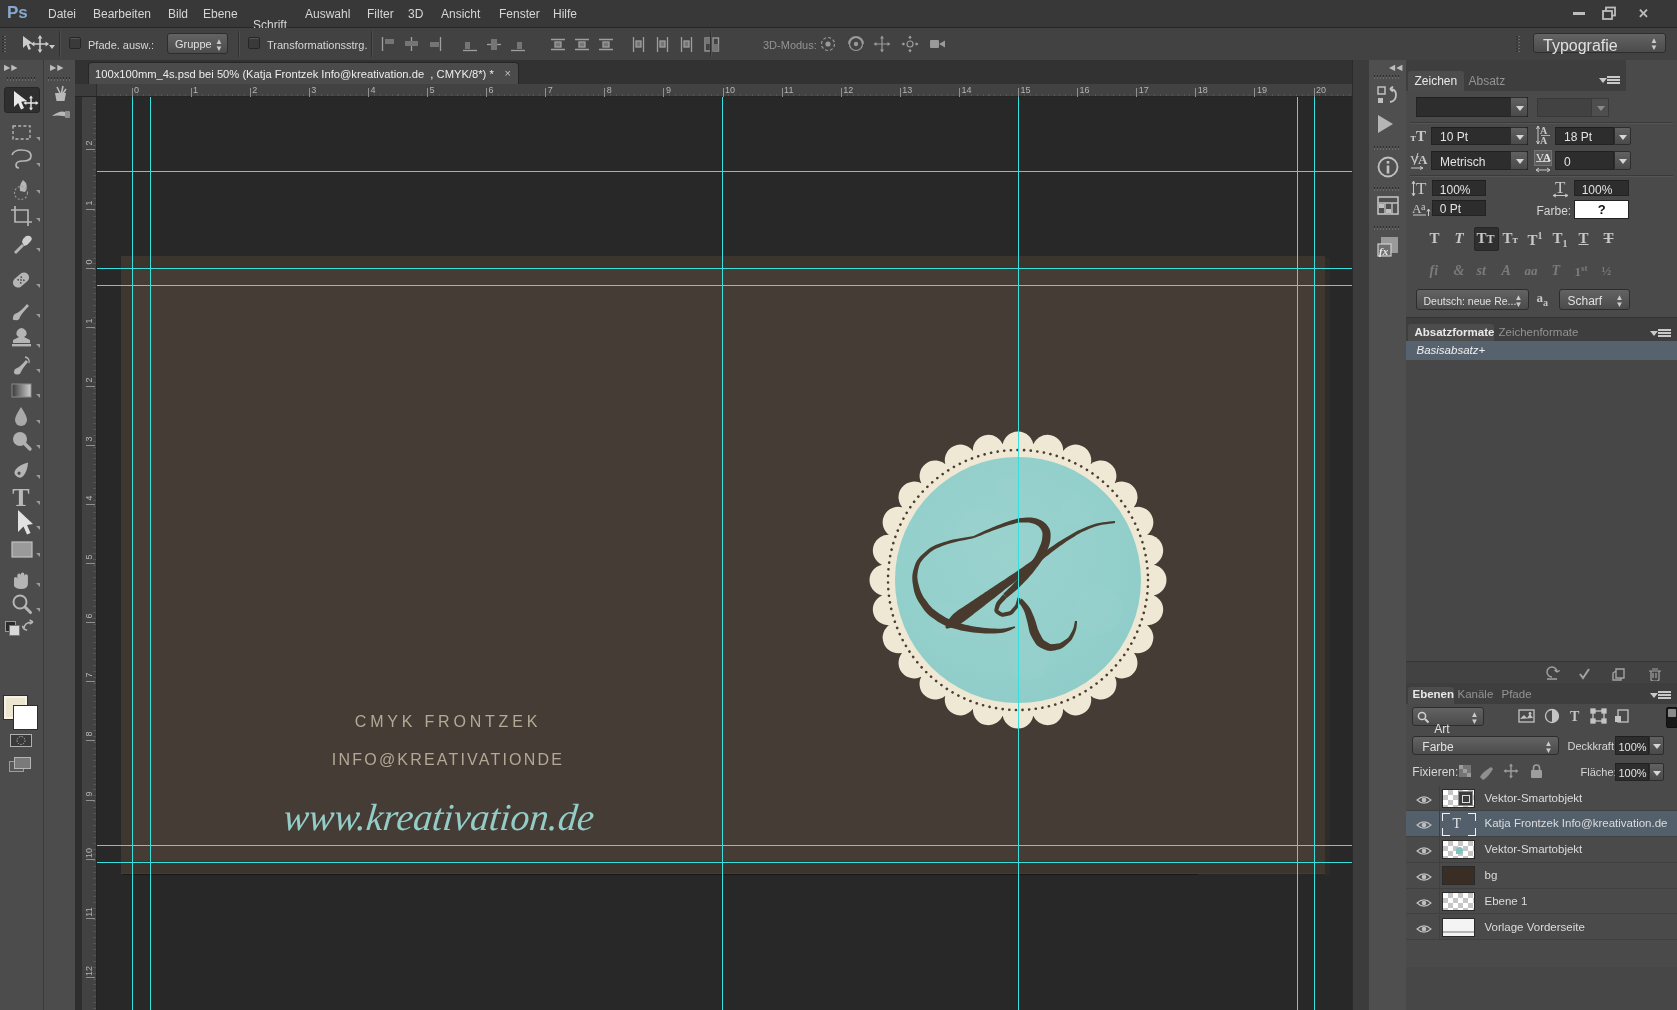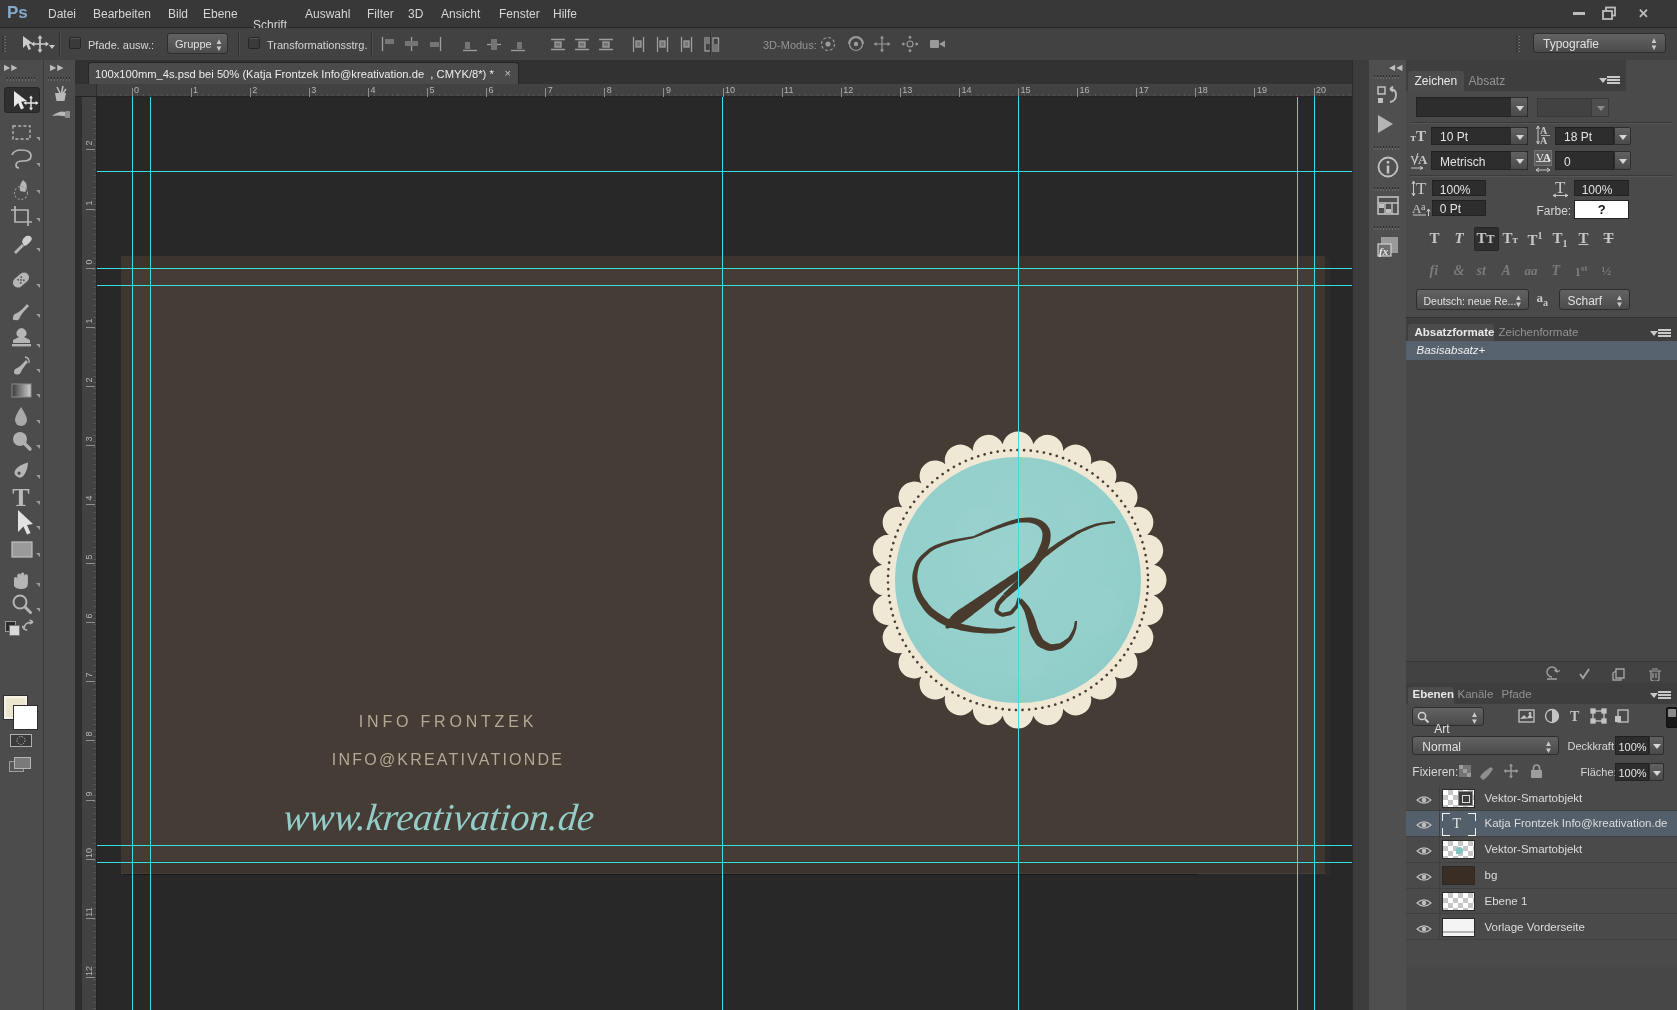--- a/index.html
+++ b/index.html
@@ -128,21 +128,21 @@
           <path d="M64 0.5 l-2 3 h4z M64 17.5 l-2-3 h4z M55.5 9 l3-2 v4z M72.5 9 l-3-2 v4z" fill="#9a9a9a" stroke="none"></path>
       <circle cx="92" cy="9" r="3"></circle>
           <path d="M92 1 v3 M92 14 v3 M84 9 h3 M97 9 h3"></path>
           <path d="M92 0.5 l-1.8 2.6 h3.6z M92 17.5 l-1.8-2.6 h3.6z M83.5 9 l2.6-1.8 v3.6z M100.5 9 l-2.6-1.8 v3.6z" fill="#9a9a9a" stroke="none"></path>
       <rect x="112" y="5" width="9" height="8" fill="#9a9a9a" stroke="none" rx="1"></rect>
           <path d="M121 9 l6-3.5 v7z" fill="#9a9a9a" stroke="none"></path>
     </g>
   </svg>
   <div class="grip" style="left:1516px;top:8px;width:5px;height:16px;background-size:2px 100%;background-image:repeating-linear-gradient(0deg,#2e2e2e 0,#2e2e2e 1px,transparent 1px,transparent 3px),repeating-linear-gradient(0deg,#6a6a6a 0,#6a6a6a 1px,transparent 1px,transparent 3px);background-position:0 0,2px 0;background-repeat:repeat-y;"></div>
   <div class="btn" style="left:1533px;top:5px;width:133px;height:20px;">
-     <span style="position:absolute;left:9px;top:3px;font-size:12px;">Typografie</span>
+     <span style="position:absolute;left:9px;top:3px;font-size:16px;">Typografie</span>
      <span class="udar" style="right:7px;top:3px;">▲<br>▼</span>
   </div>
 </div>
 
 <div class="abs" id="toolbar" style="left:0;top:60px;width:43px;height:950px;background:#4c4c4c;border-right:1px solid #393939;">
   <div class="abs" style="left:4px;top:3px;color:#bdbdbd;font-size:8px;letter-spacing:1px;">▶▶</div>
   <div class="grip" style="left:7px;top:17px;width:28px;"></div>
   <div class="abs" style="left:4px;top:27px;width:36px;height:26px;background:#2f2f2f;border:1px solid #262626;border-radius:3px;box-sizing:border-box;"></div>
   <svg class="abs" style="left:0;top:0;" width="43" height="950" viewBox="0 0 43 950">
     <path d="M14 31 L14 47 L18.2 43 L21 49.5 L24 48 L21.2 41.8 L27 41 Z" fill="#e8e8e8"></path>
@@ -314,21 +314,21 @@
         <div class="rlabV" style="top:868.8px;left:1px;width:12px;text-align:center;">12</div>
   </div>
   <div class="abs" style="left:0;top:37px;width:7px;height:913px;background:#2e2e2e;"></div>
   <div class="abs" style="left:1250px;top:198px;width:5px;height:618px;background:#2f2b28;"></div>
   <div class="abs" style="left:48px;top:812.5px;width:1075px;height:2.5px;background:#1a1814;"></div>
   <div class="abs" id="page" style="left:46px;top:195.7px;width:1204px;height:618.5px;background:#453c35;">
     <div class="abs" style="left:0;top:0;width:1204px;height:12px;background:#3c352e;"></div>
     <div class="abs" style="left:0;top:605px;width:1204px;height:12px;background:#3c352e;"></div>
     <div class="abs" style="left:0;top:0;width:10.5px;height:617px;background:#3e3730;"></div>
     <div class="abs" style="left:1192.5px;top:0;width:11.5px;height:617px;background:#3e3730;"></div>
-    <div class="abs" style="left:77px;top:457px;width:500px;text-align:center;font-size:16px;letter-spacing:3.8px;color:#b4a996;font-family:'Liberation Sans',sans-serif;">INFO FRONTZEK</div>
+    <div class="abs" style="left:77px;top:457px;width:500px;text-align:center;font-size:16px;letter-spacing:3.8px;color:#b4a996;font-family:'Liberation Sans',sans-serif;">CMYK FRONTZEK</div>
     <div class="abs" style="left:77px;top:495px;width:500px;text-align:center;font-size:16px;letter-spacing:2.2px;color:#b4a996;">INFO@KREATIVATIONDE</div>
     <div class="abs" style="left:48px;top:539px;width:540px;text-align:center;font-size:38px;color:#94cdc8;font-family:'Liberation Serif',serif;font-style:italic;transform:skewX(-6deg);">www.kreativation.de</div>
   </div>
   <svg class="abs" style="left:783px;top:360px;" width="320" height="320" viewBox="0 0 320 320">
     <defs>
       <radialGradient id="teal" cx="0.45" cy="0.4" r="0.8">
         <stop offset="0" stop-color="#9ad2ce"></stop>
             <stop offset="0.55" stop-color="#93cfcb"></stop>
             <stop offset="1" stop-color="#8ccbc8"></stop>
       </radialGradient>
@@ -608,21 +608,21 @@
           <rect x="73" y="11" width="4" height="4" fill="#c4c4c4"></rect>
           <rect x="84" y="11" width="4" height="4" fill="#c4c4c4"></rect>
       <rect x="100" y="2" width="10" height="12"></rect>
           <rect x="97" y="8" width="6" height="6" fill="#c4c4c4" stroke="none"></rect>
     </g>
   </svg>
   <div class="abs" style="left:260.6px;top:647px;width:10px;height:19px;background:#181818;border:1px solid #101010;border-radius:2px;">
     <div style="position:absolute;left:1px;top:1px;width:8px;height:8px;background:#8a8a8a;border-radius:1px;"></div>
   </div>
   <div class="btn" style="left:6.8px;top:676px;width:147px;height:18.5px;">
-    <span style="position:absolute;left:9px;top:2.5px;font-size:12px;">Normal</span>
+    <span style="position:absolute;left:9px;top:2.5px;font-size:12px;">Farbe</span>
     <span class="udar" style="right:6px;top:3px;">▲<br>▼</span>
   </div>
   <div class="txt" style="left:162px;top:680px;font-size:11px;">Deckkraft:</div>
   <div class="well" style="left:209px;top:676px;width:34px;height:18.5px;">
         <span style="position:absolute;left:3px;top:3.5px;font-size:11px;">100%</span>
       </div>
   <div class="btn grad" style="left:243px;top:676px;width:15px;height:18.5px;border-radius:0 2px 2px 0;">
         <div style="position:absolute;left:3.5px;top:7px;border-left:4px solid transparent;border-right:4px solid transparent;border-top:5px solid #d6d6d6;"></div>
       </div>
   <div class="txt" style="left:6.8px;top:705px;font-size:12px;">Fixieren:</div>

